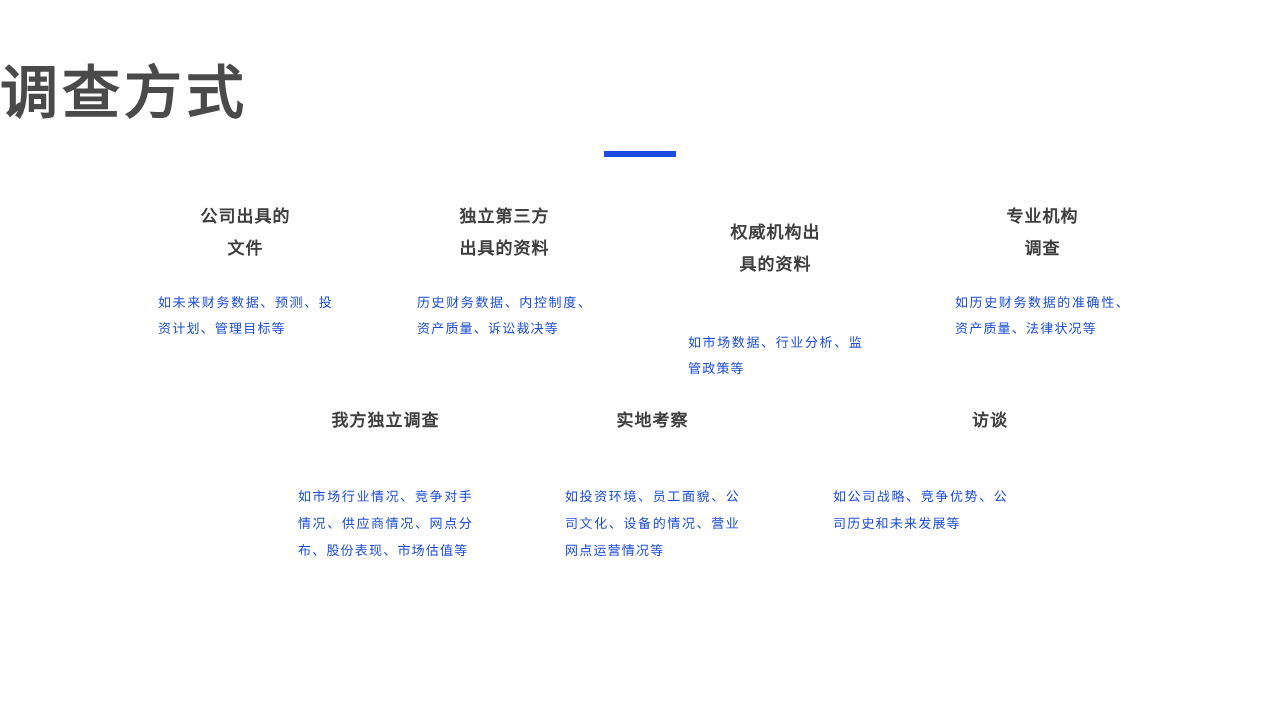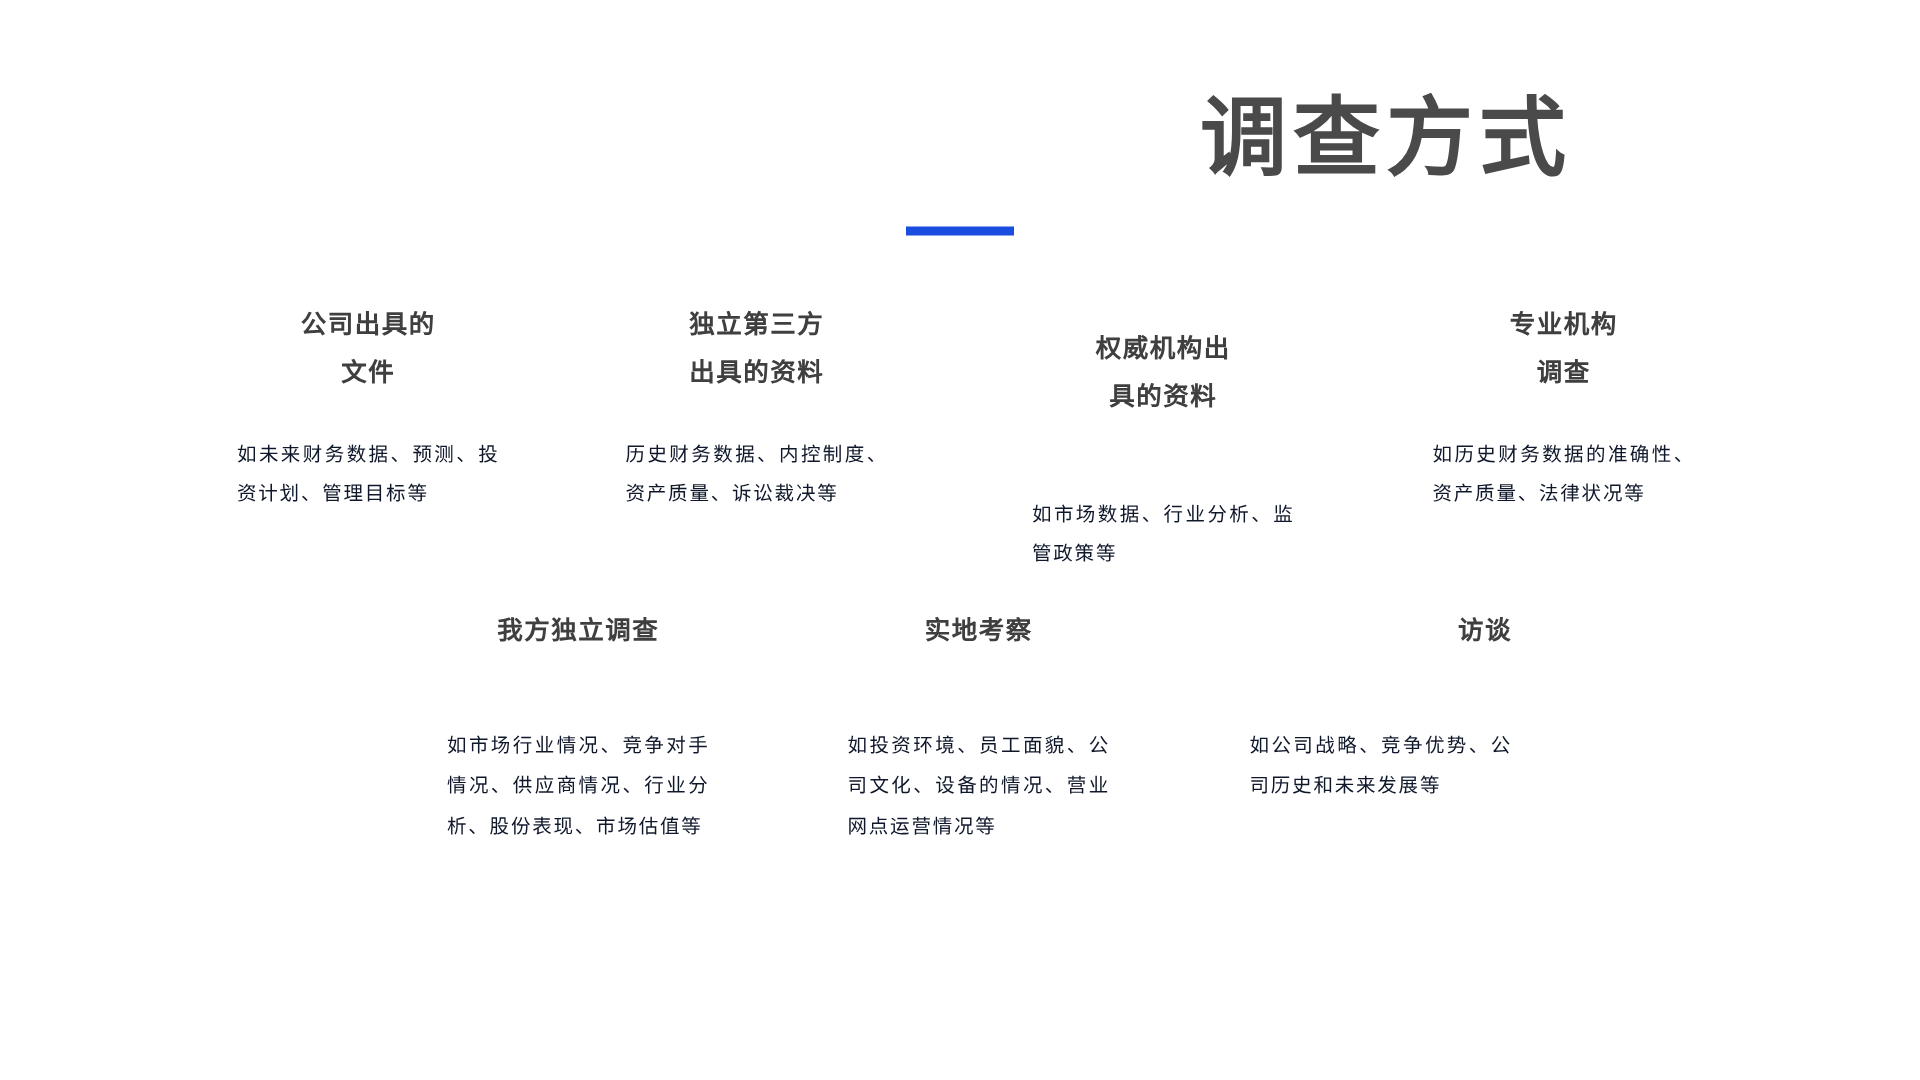--- a/index.html
+++ b/index.html
@@ -19,21 +19,21 @@
     position: relative;
     width: 1280px;
     height: 720px;
   }
 
   .slide-title {
     position: absolute;
     top: 58px;
     left: 0;
     width: 1048px;
-    text-align: right;
+    text-align: left;
     font-size: 58px;
     font-weight: bold;
     color: #4a4a4a;
     letter-spacing: 4px;
     line-height: 1.2;
   }
 
   .title-underline {
     position: absolute;
     top: 151px;
@@ -63,21 +63,21 @@
     font-weight: bold;
     color: #3f3f3f;
     line-height: 1.9;
     letter-spacing: 1px;
     text-align: center;
   }
 
   .card-body {
     margin-top: 24px;
     font-size: 13px;
-    color: #0f172a;
+    color: #1d4ed8;
     line-height: 2.05;
     letter-spacing: 1.2px;
     text-align: justify;
     font-family: "Liberation Serif", serif;
   }
 
   
   .c1 { left: 158px; top: 0; }
   .c2 { left: 417px; top: 0; }
   .c3 { left: 688px; top: 16px; }
@@ -139,21 +139,21 @@
     </div>
 
   </div>
 
   <div class="row row-bottom">
 
     <div class="col b1">
       <div class="card-title">
         <div>我方独立调查</div>
       </div>
-      <div class="card-body">如市场行业情况、竞争对手情况、供应商情况、行业分析、股份表现、市场估值等</div>
+      <div class="card-body">如市场行业情况、竞争对手情况、供应商情况、网点分布、股份表现、市场估值等</div>
     </div>
 
     <div class="col b2">
       <div class="card-title">
         <div>实地考察</div>
       </div>
       <div class="card-body">如投资环境、员工面貌、公司文化、设备的情况、营业网点运营情况等</div>
     </div>
 
     <div class="col b3">

